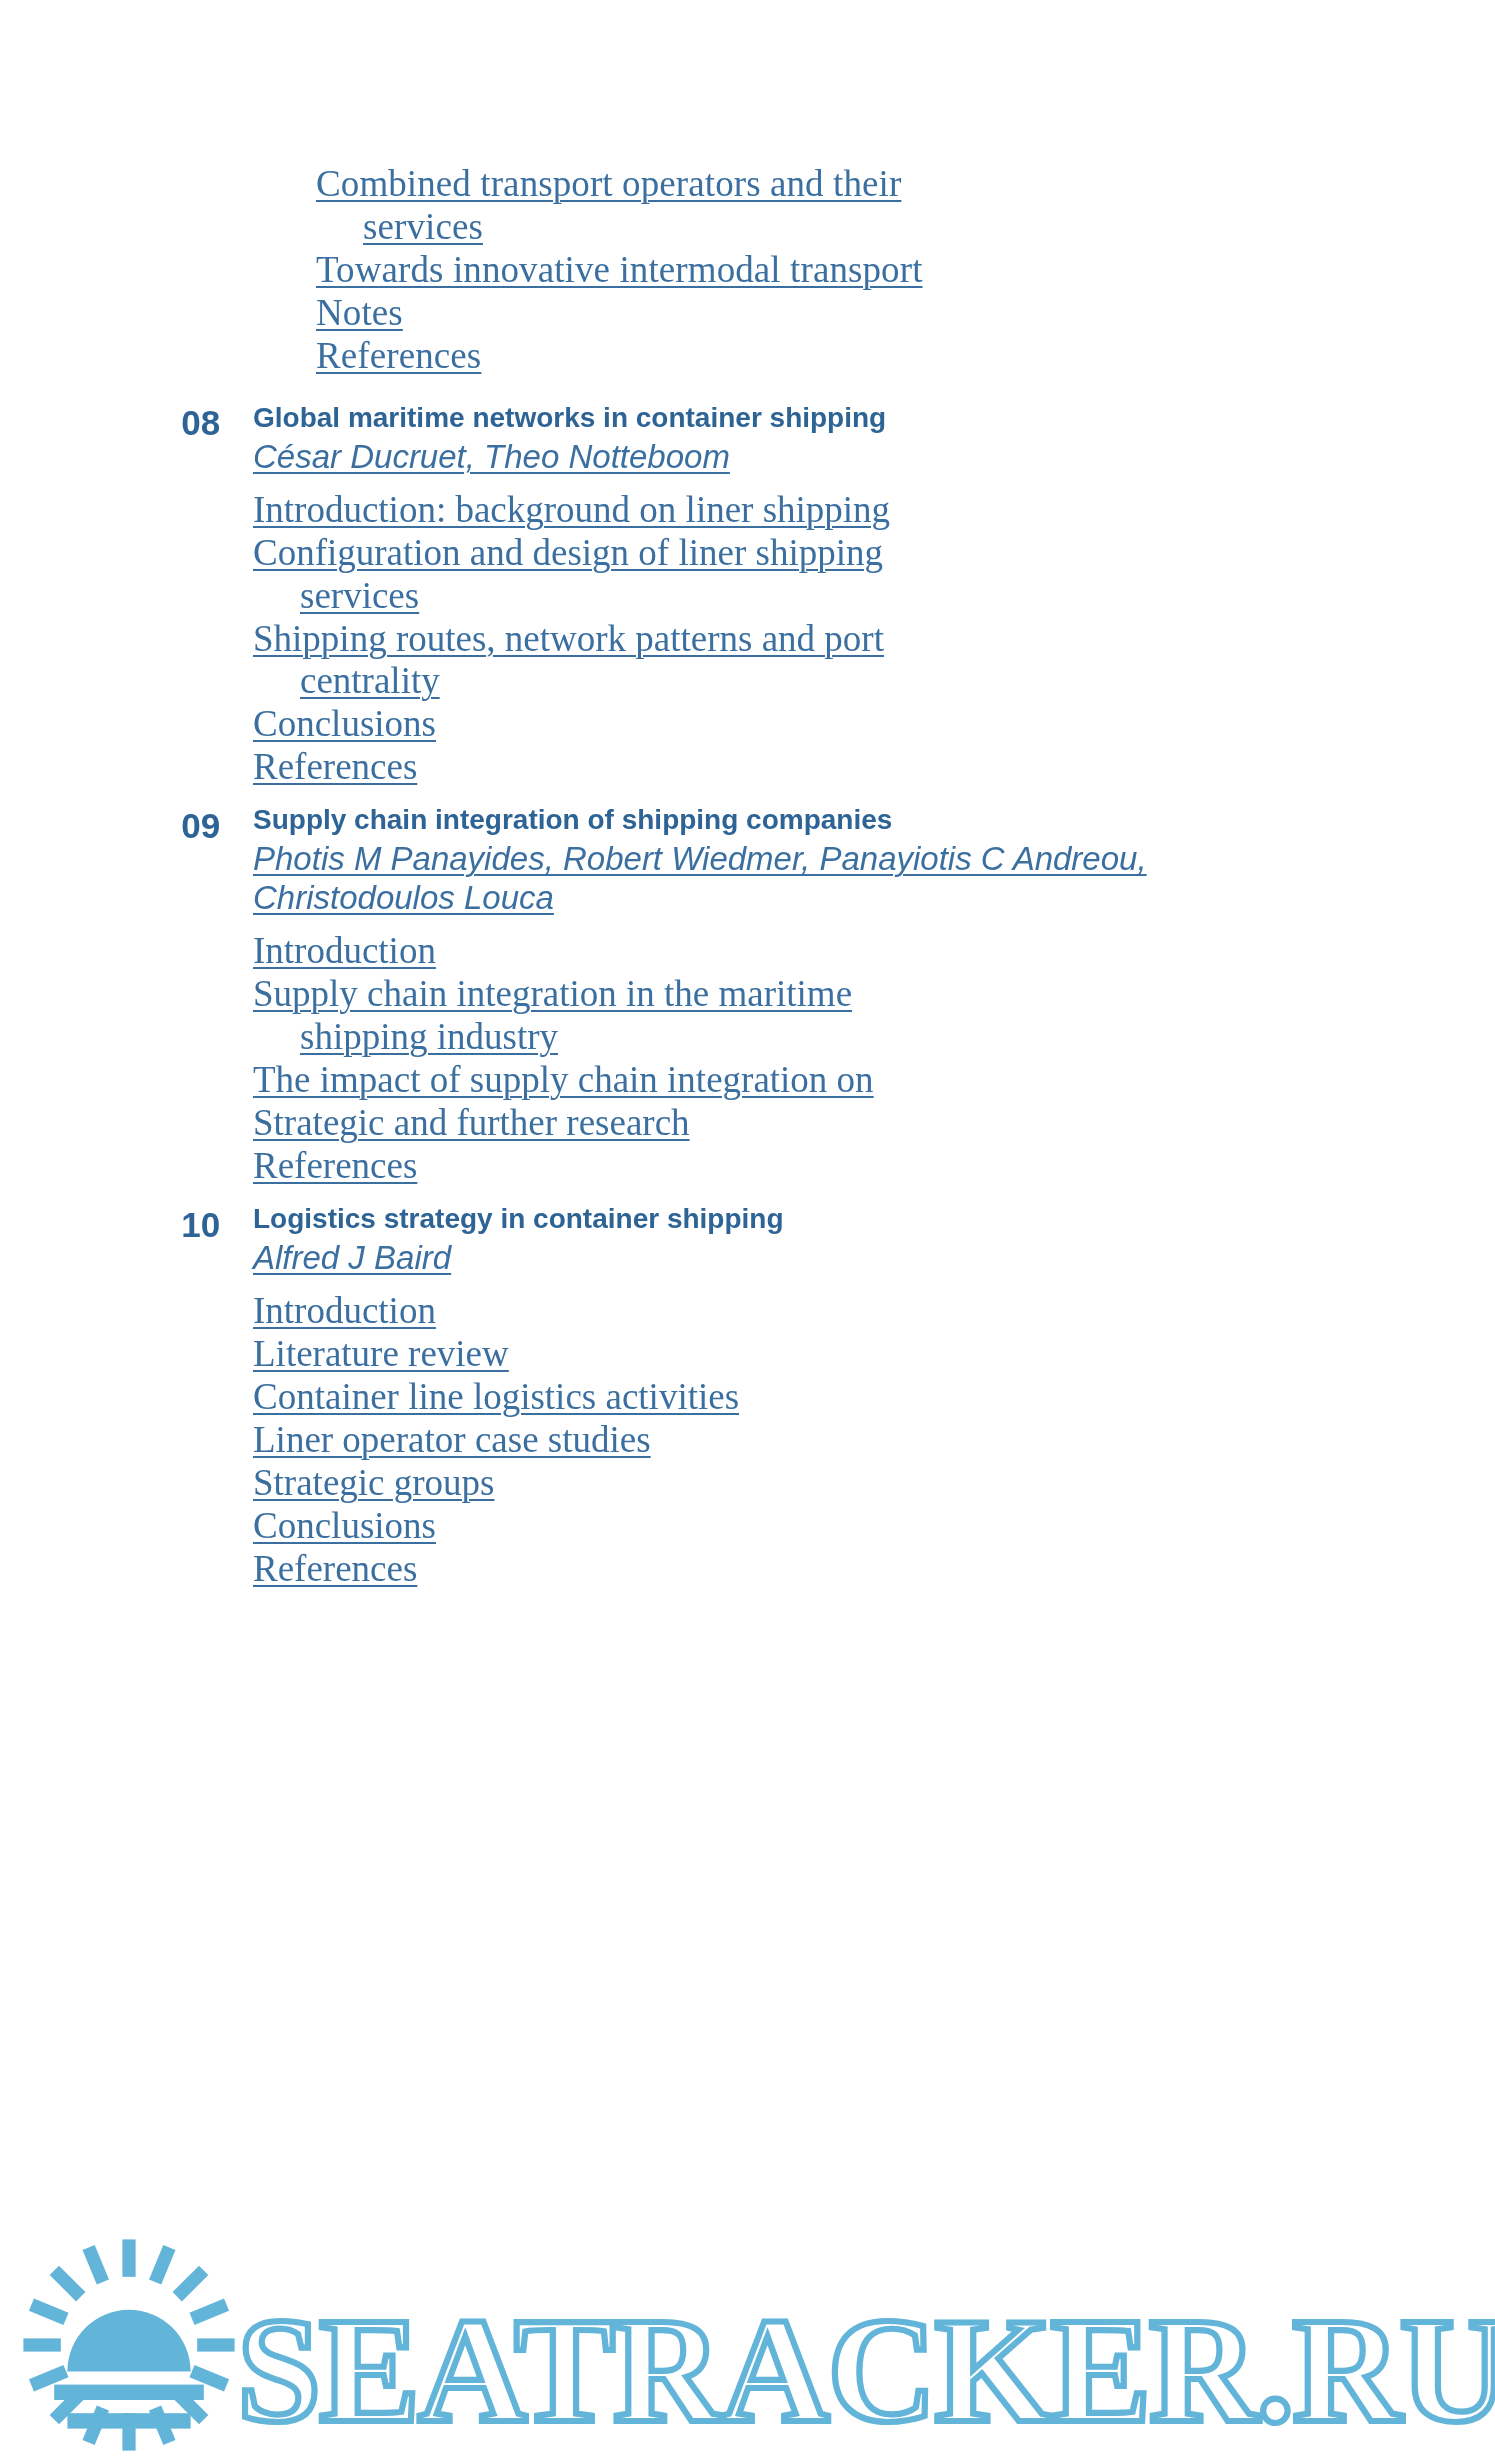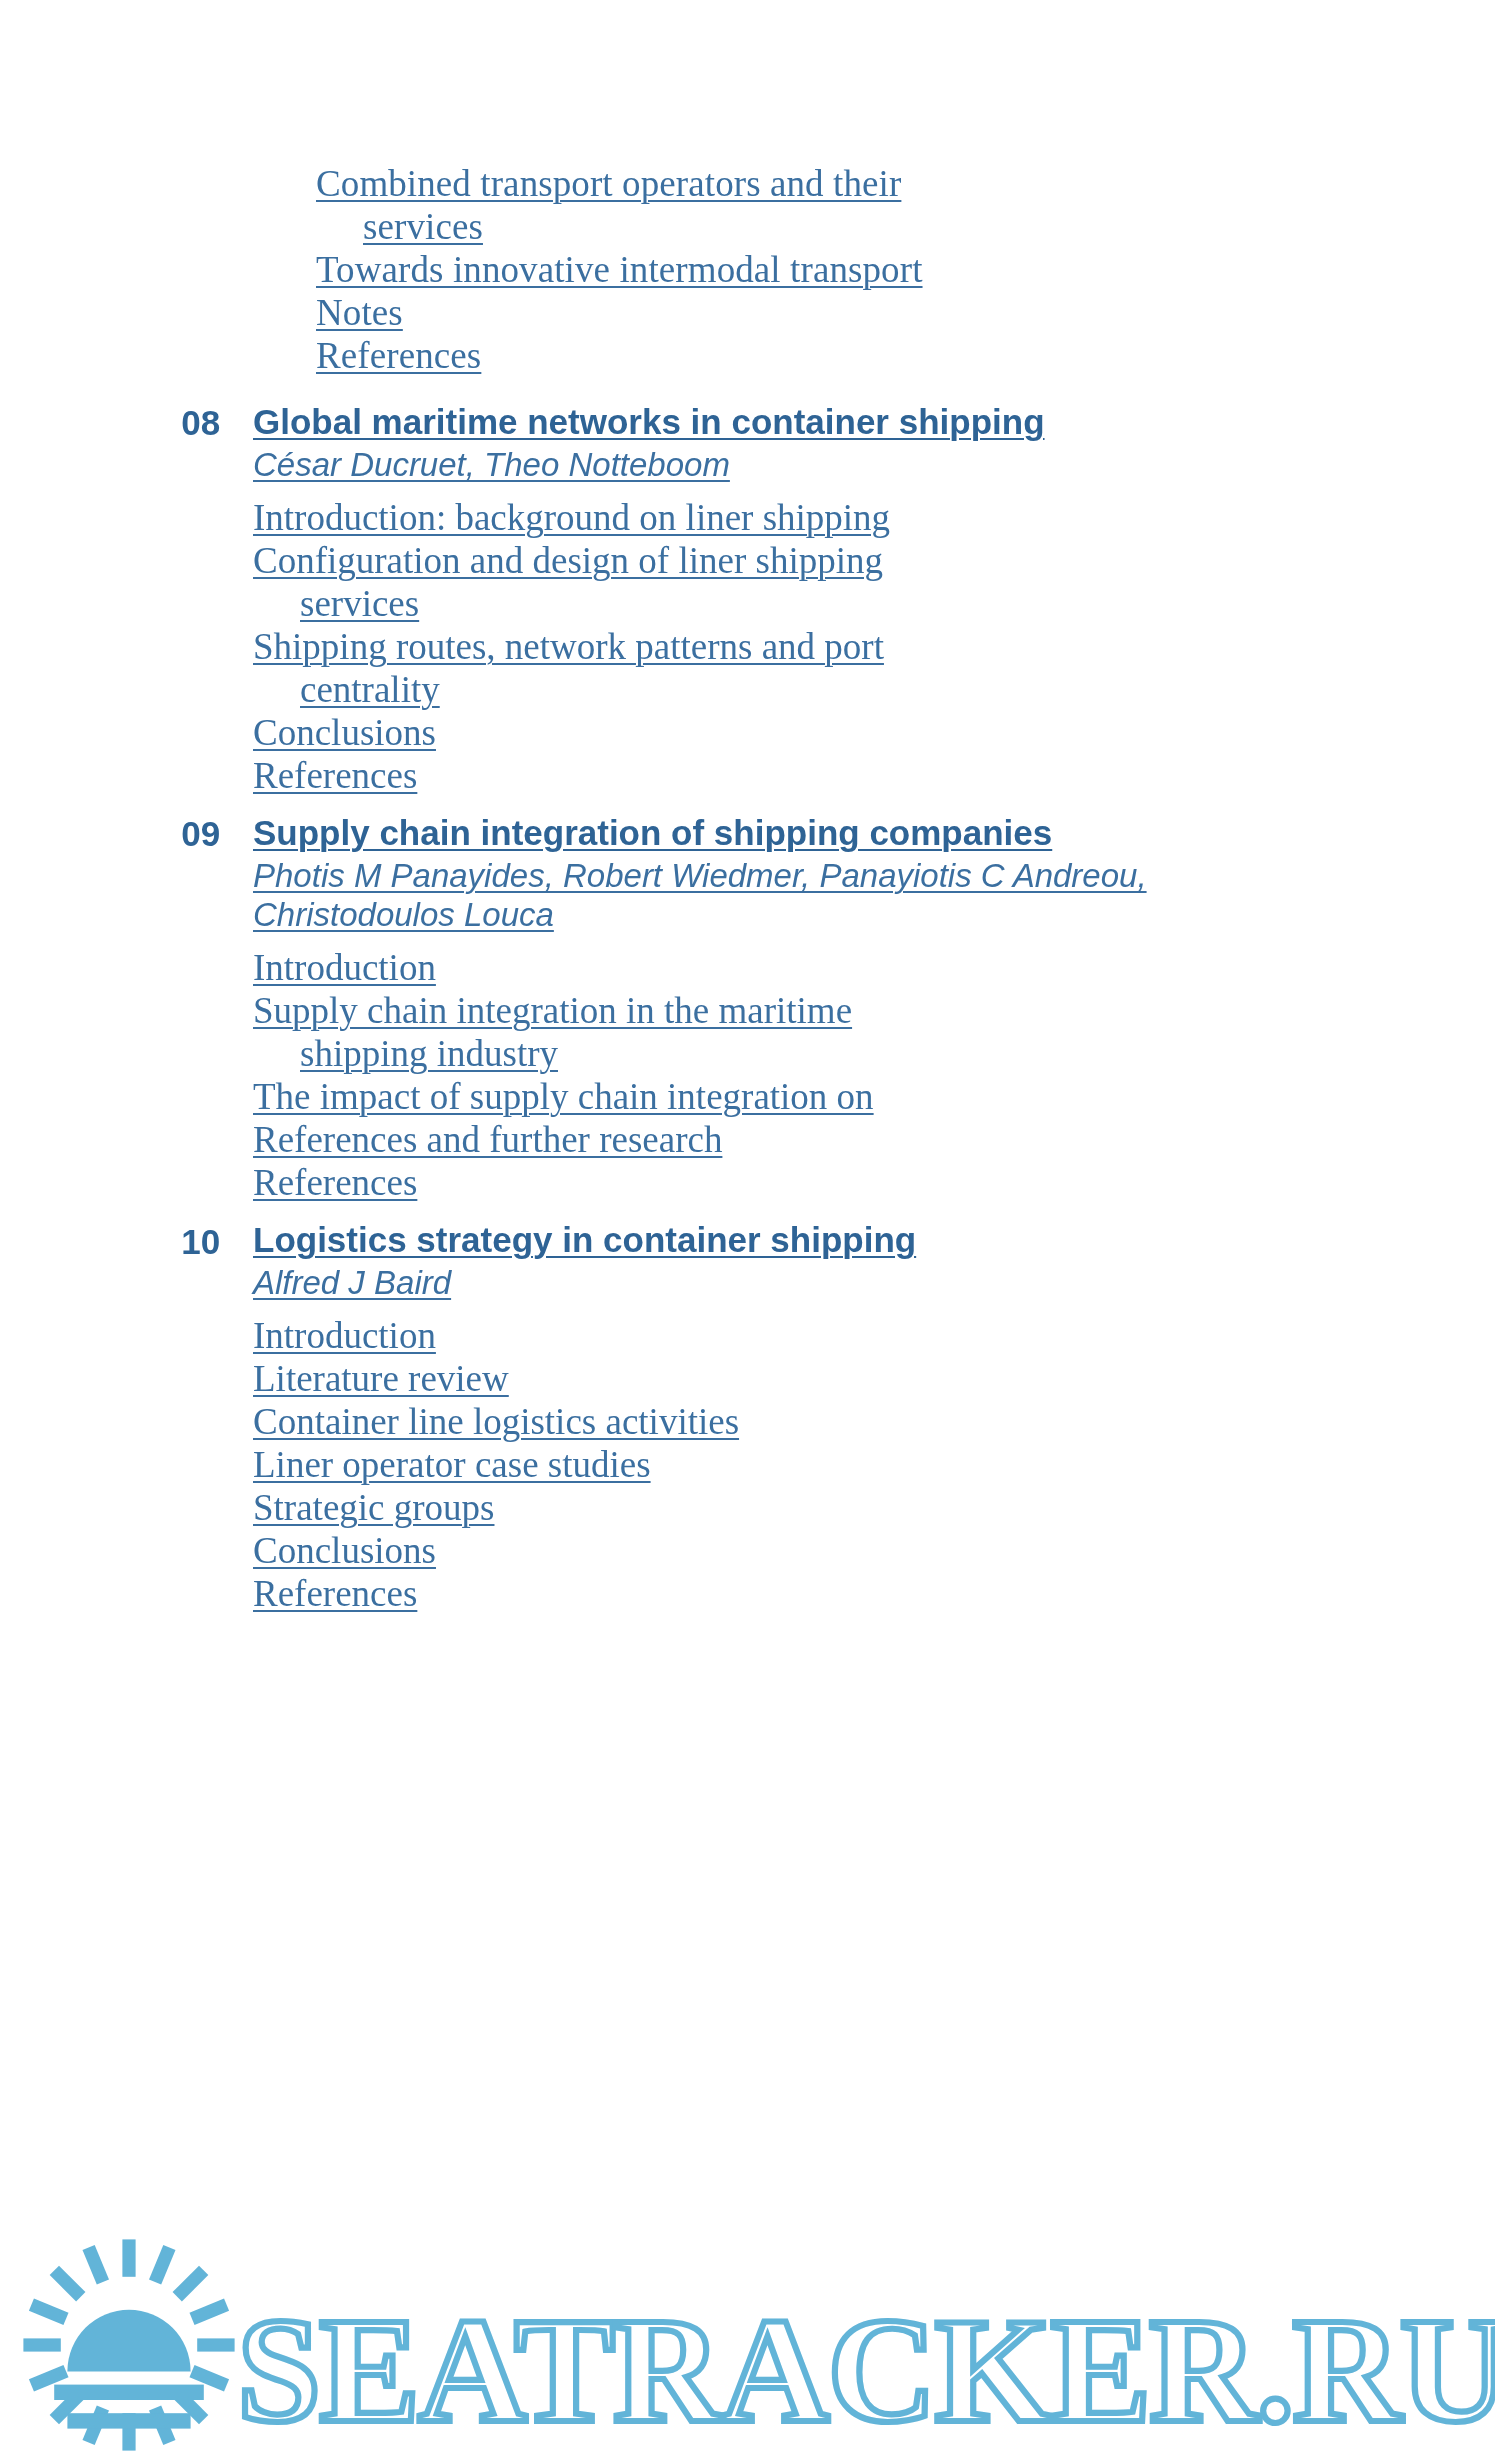--- a/index.html
+++ b/index.html
@@ -62,24 +62,23 @@
     padding-top: 1.8px;
     padding-left: 5.3px;
     box-sizing: border-box;
   }
   .chap-body {
     flex: 1 1 auto;
   }
   .chap-title {
     font-family: "Liberation Sans", sans-serif;
     font-weight: bold;
-    font-size: 35px;
+    font-size: 28px;
     color: #2e6395;
     line-height: 1.2;
-    text-decoration: underline;
     text-decoration-thickness: 2.2px;
     text-underline-offset: 4.4px;
     display: inline;
   }
   .chap-authors {
     font-family: "Liberation Sans", sans-serif;
     font-style: italic;
     font-size: 33px;
     color: #3b6fa0;
     line-height: 1.18;
@@ -202,21 +201,21 @@
           <span class="u">Introduction</span>
         </div>
         <div class="sec">
           <span class="u">Supply chain integration in the maritime</span>
           <span class="cont u">shipping industry</span>
         </div>
         <div class="sec">
           <span class="u">The impact of supply chain integration on</span>
         </div>
         <div class="sec">
-          <span class="u">References and further research</span>
+          <span class="u">Strategic and further research</span>
         </div>
         <div class="sec">
           <span class="u">References</span>
         </div>
       </div>
     </div>
   </div>
 
   <div class="chapter">
     <div class="chap-num">10</div>

